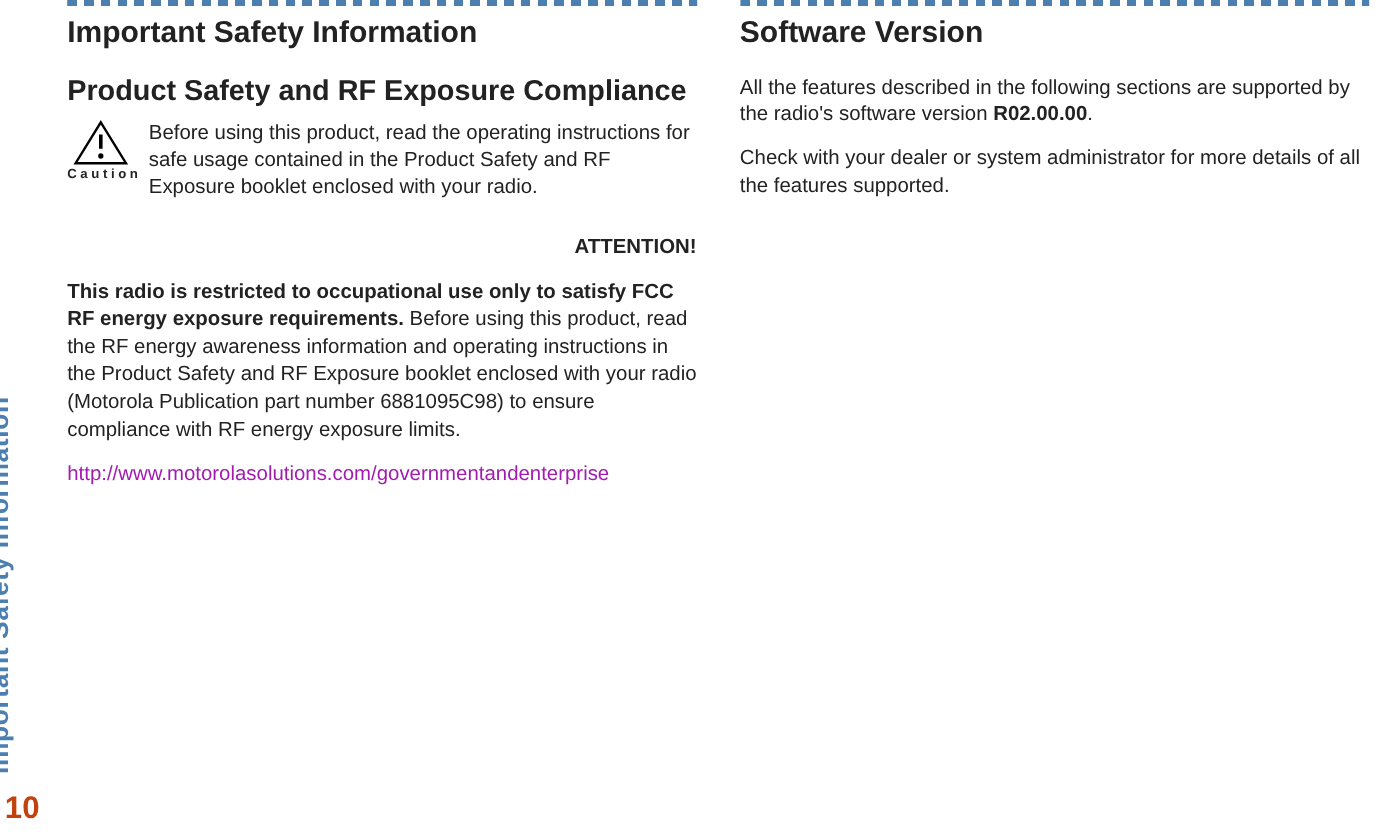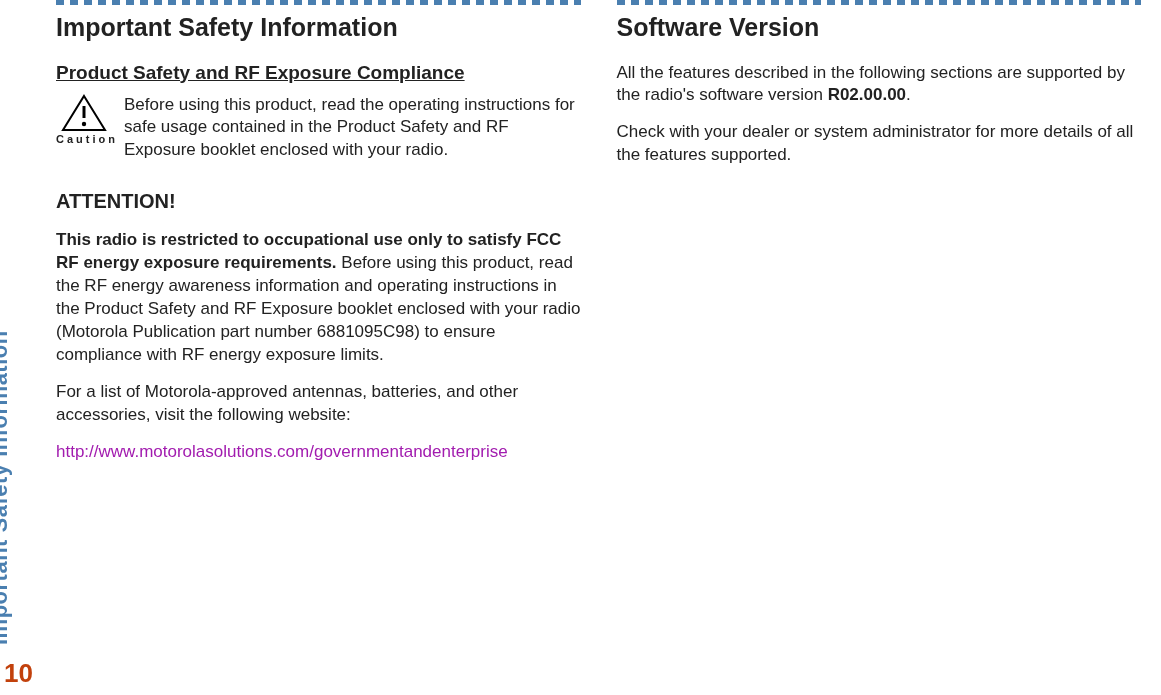--- a/index.html
+++ b/index.html
@@ -61,32 +61,31 @@
     margin-bottom: 6px;
     background-image: repeating-linear-gradient(to right, #4a7fb0 0, #4a7fb0 8px, transparent 8px, transparent 14px);
   }
   h1 {
     font-size: 25px;
     font-weight: bold;
     margin: 0 0 18px 0;
     line-height: 1.3;
   }
   h2 {
-    font-size: 19px;
+    font-size: 24px;
     font-weight: bold;
     margin: 14px 0 10px 0;
-    text-decoration: underline;
   }
   p { margin: 0 0 14px 0; line-height: 1.35; font-size: 17px; }
   .caution-row { display: flex; align-items: flex-start; gap: 12px; margin: 6px 0 18px 0; }
   .caution-icon { width: 56px; flex: 0 0 56px; text-align: center; }
   .caution-icon svg { display: block; margin: 0 auto; }
   .caution-label { font-size: 11px; letter-spacing: 3px; font-weight: bold; margin-top: 1px; }
   .caution-text { flex: 1; line-height: 1.35; font-size: 17px; }
-  .attention { font-weight: bold; text-align: left; margin: 28px 0 16px 0; font-size: 20px; }
+  .attention { font-weight: bold; text-align: right; margin: 28px 0 16px 0; font-size: 17px; }
   .bold { font-weight: bold; }
   .link { color: #a21caf; }
   .no-mb { margin-bottom: 20px; }
 </style>
 </head>
 <body>
 
 <div class="leftbar">
   <div class="vtext">Important Safety Information</div>
   <div class="pagenum">10</div>
@@ -110,21 +109,20 @@
         </div>
         <div class="caution-text">Before using this product, read the operating instructions for safe usage contained in the Product Safety and RF Exposure booklet enclosed with your radio.</div>
       </div>
 
       <div class="attention">ATTENTION!</div>
 
       <p>
         <span class="bold">This radio is restricted to occupational use only to satisfy FCC RF energy exposure requirements.</span><span> Before using this product, read the RF energy awareness information and operating instructions in the Product Safety and RF Exposure booklet enclosed with your radio (Motorola Publication part number 6881095C98) to ensure compliance with RF energy exposure limits.</span>
       </p>
 
-      <p>For a list of Motorola-approved antennas, batteries, and other accessories, visit the following website:</p>
 
       <p class="link no-mb">http://www.motorolasolutions.com/governmentandenterprise</p>
     </div>
 
     <div class="col">
       <div class="dashline"></div>
       <h1>Software Version</h1>
 
       <p>
         <span>All the features described in the following sections are supported by the radio's software version </span><span class="bold">R02.00.00</span><span>.</span>

